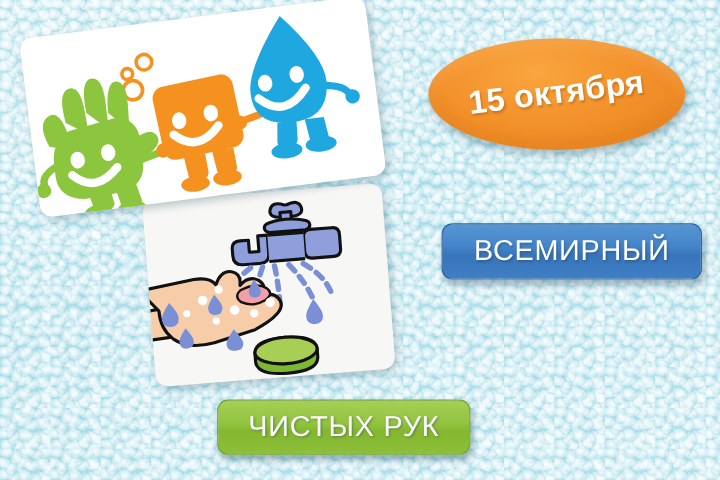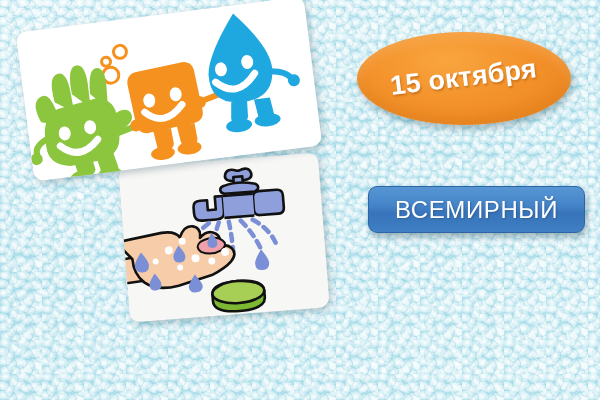--- a/index.html
+++ b/index.html
@@ -310,14 +310,17 @@
 
   <div id="date-badge">
     <span id="date-badge-text">15 октября</span>
   </div>
 
   <div class="pill" id="btn-worldwide">
     <span class="pill-label">ВСЕМИРНЫЙ</span>
   </div>
 
 
+  <div class="pill" id="btn-clean-hands">
+    <span class="pill-label">ЧИСТЫХ РУК</span>
+  </div>
 
 </div>
 
 </body></html>

